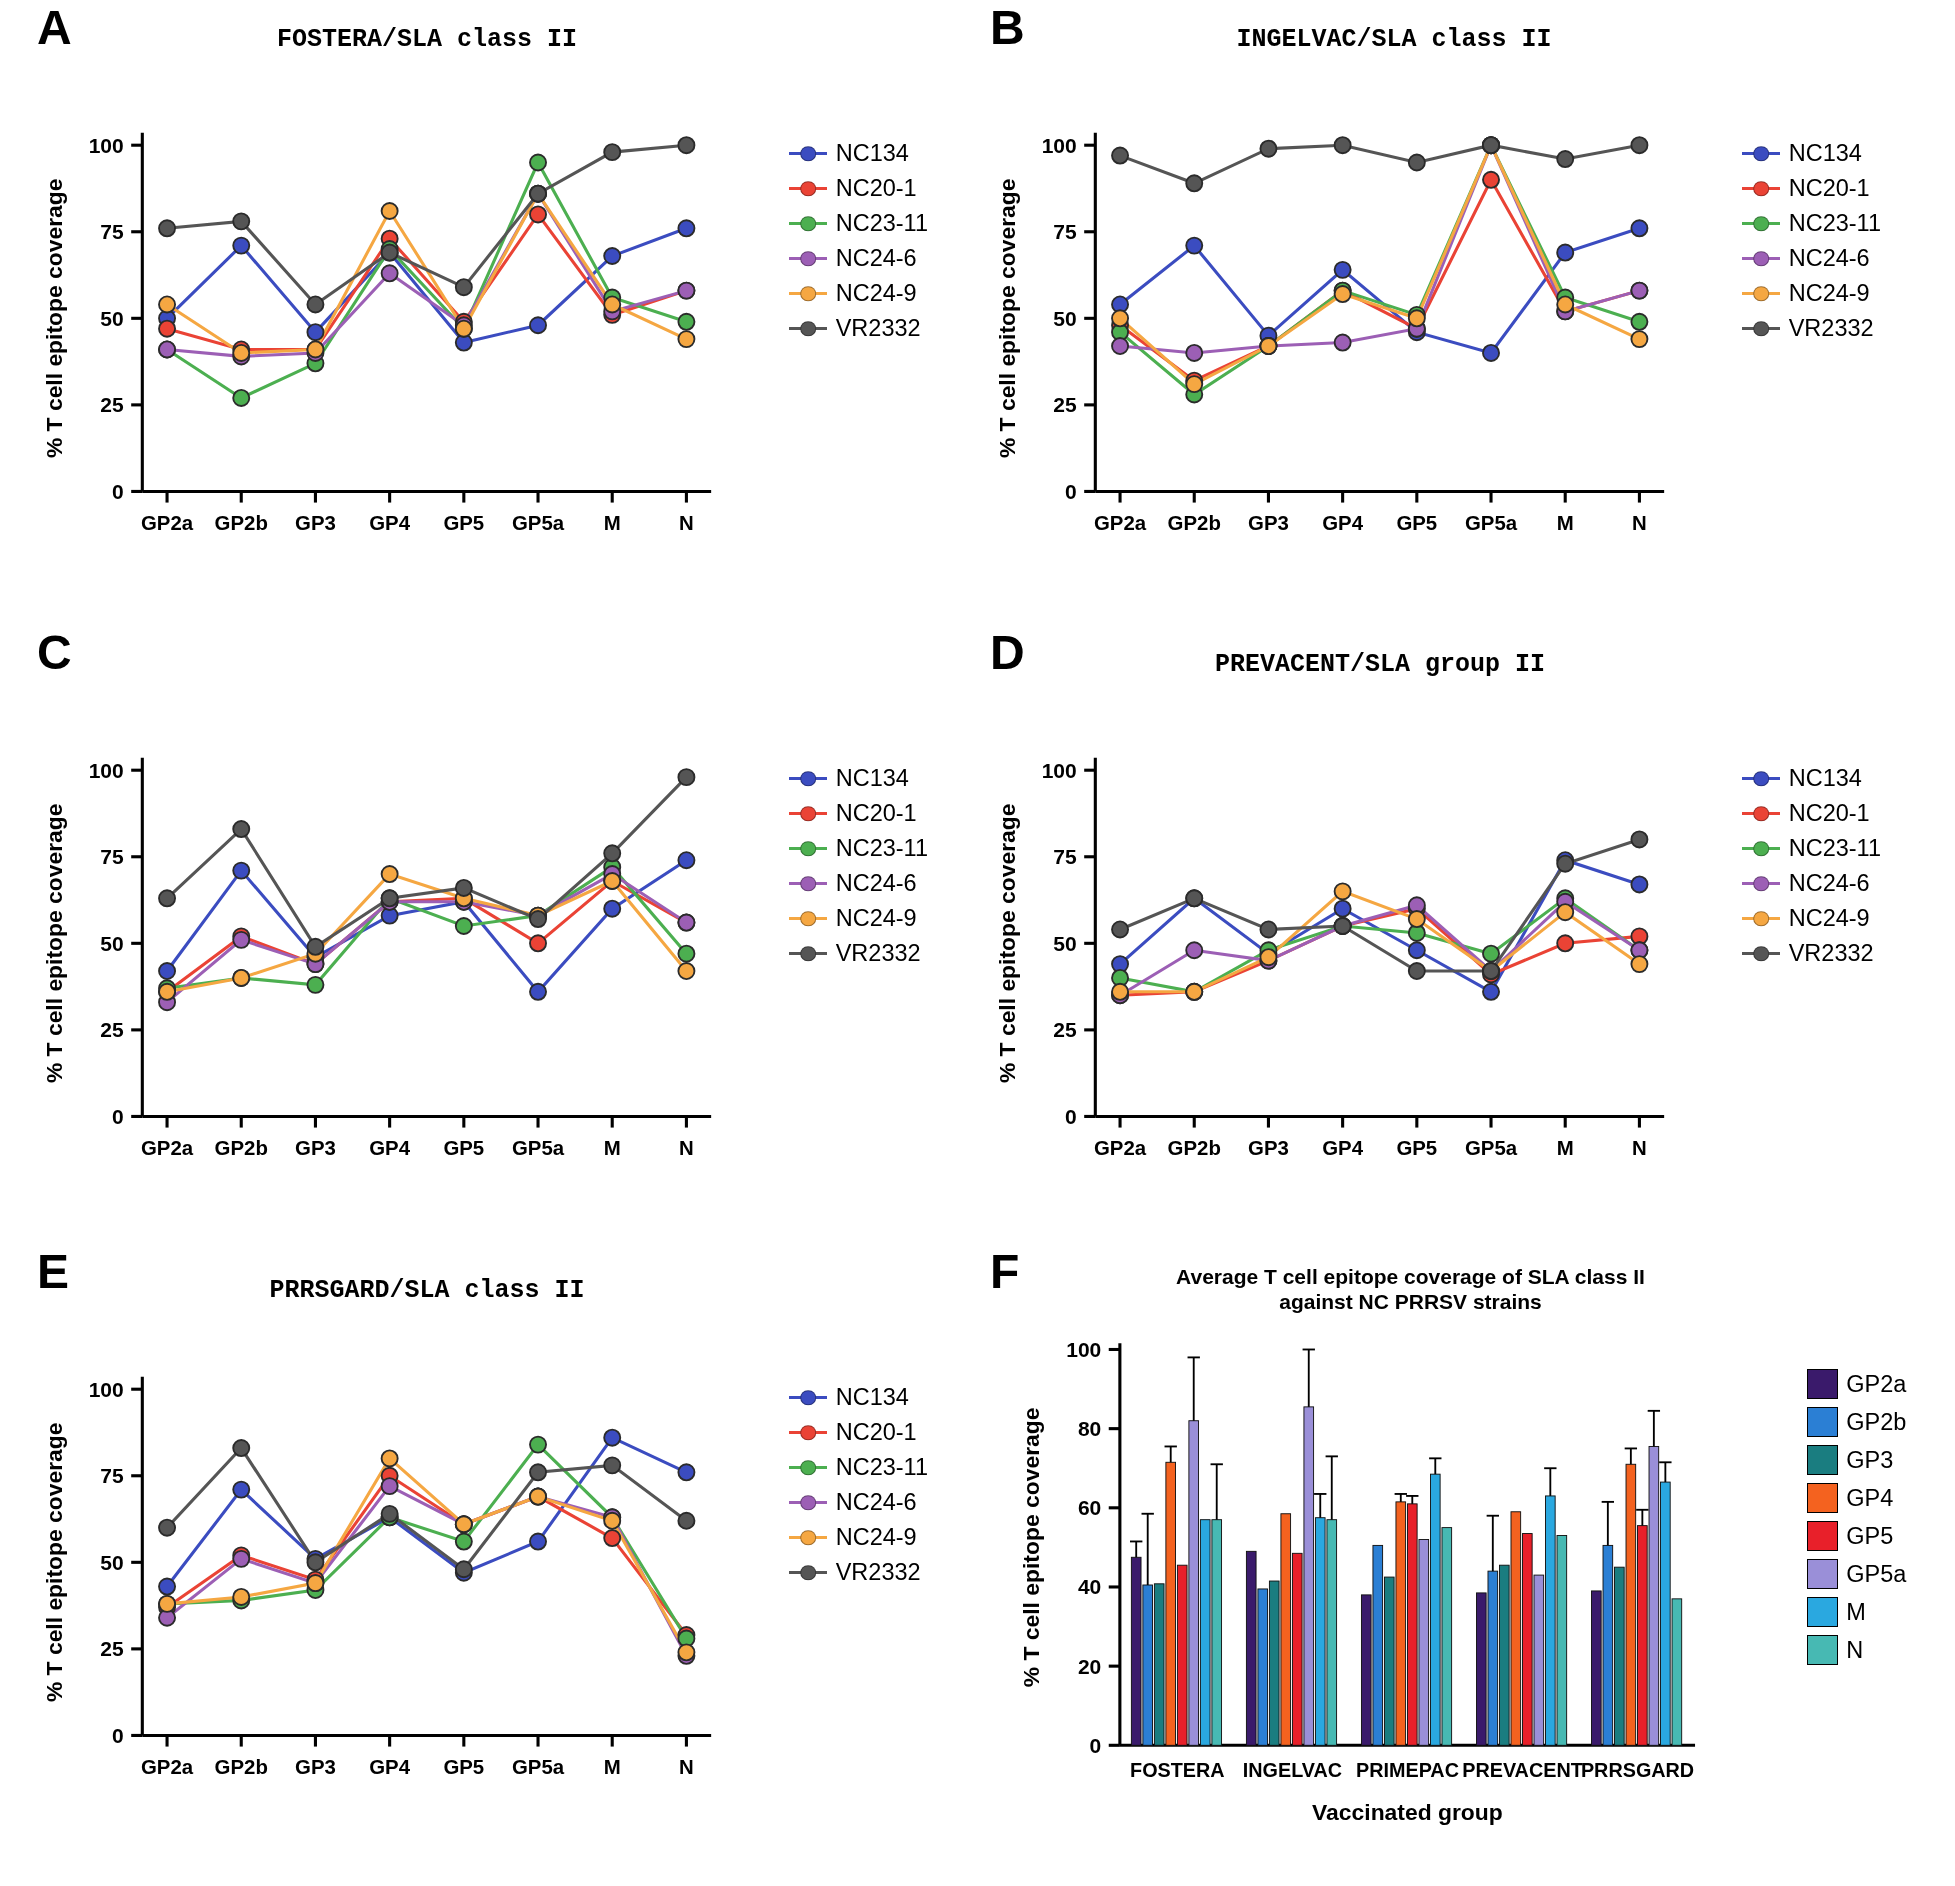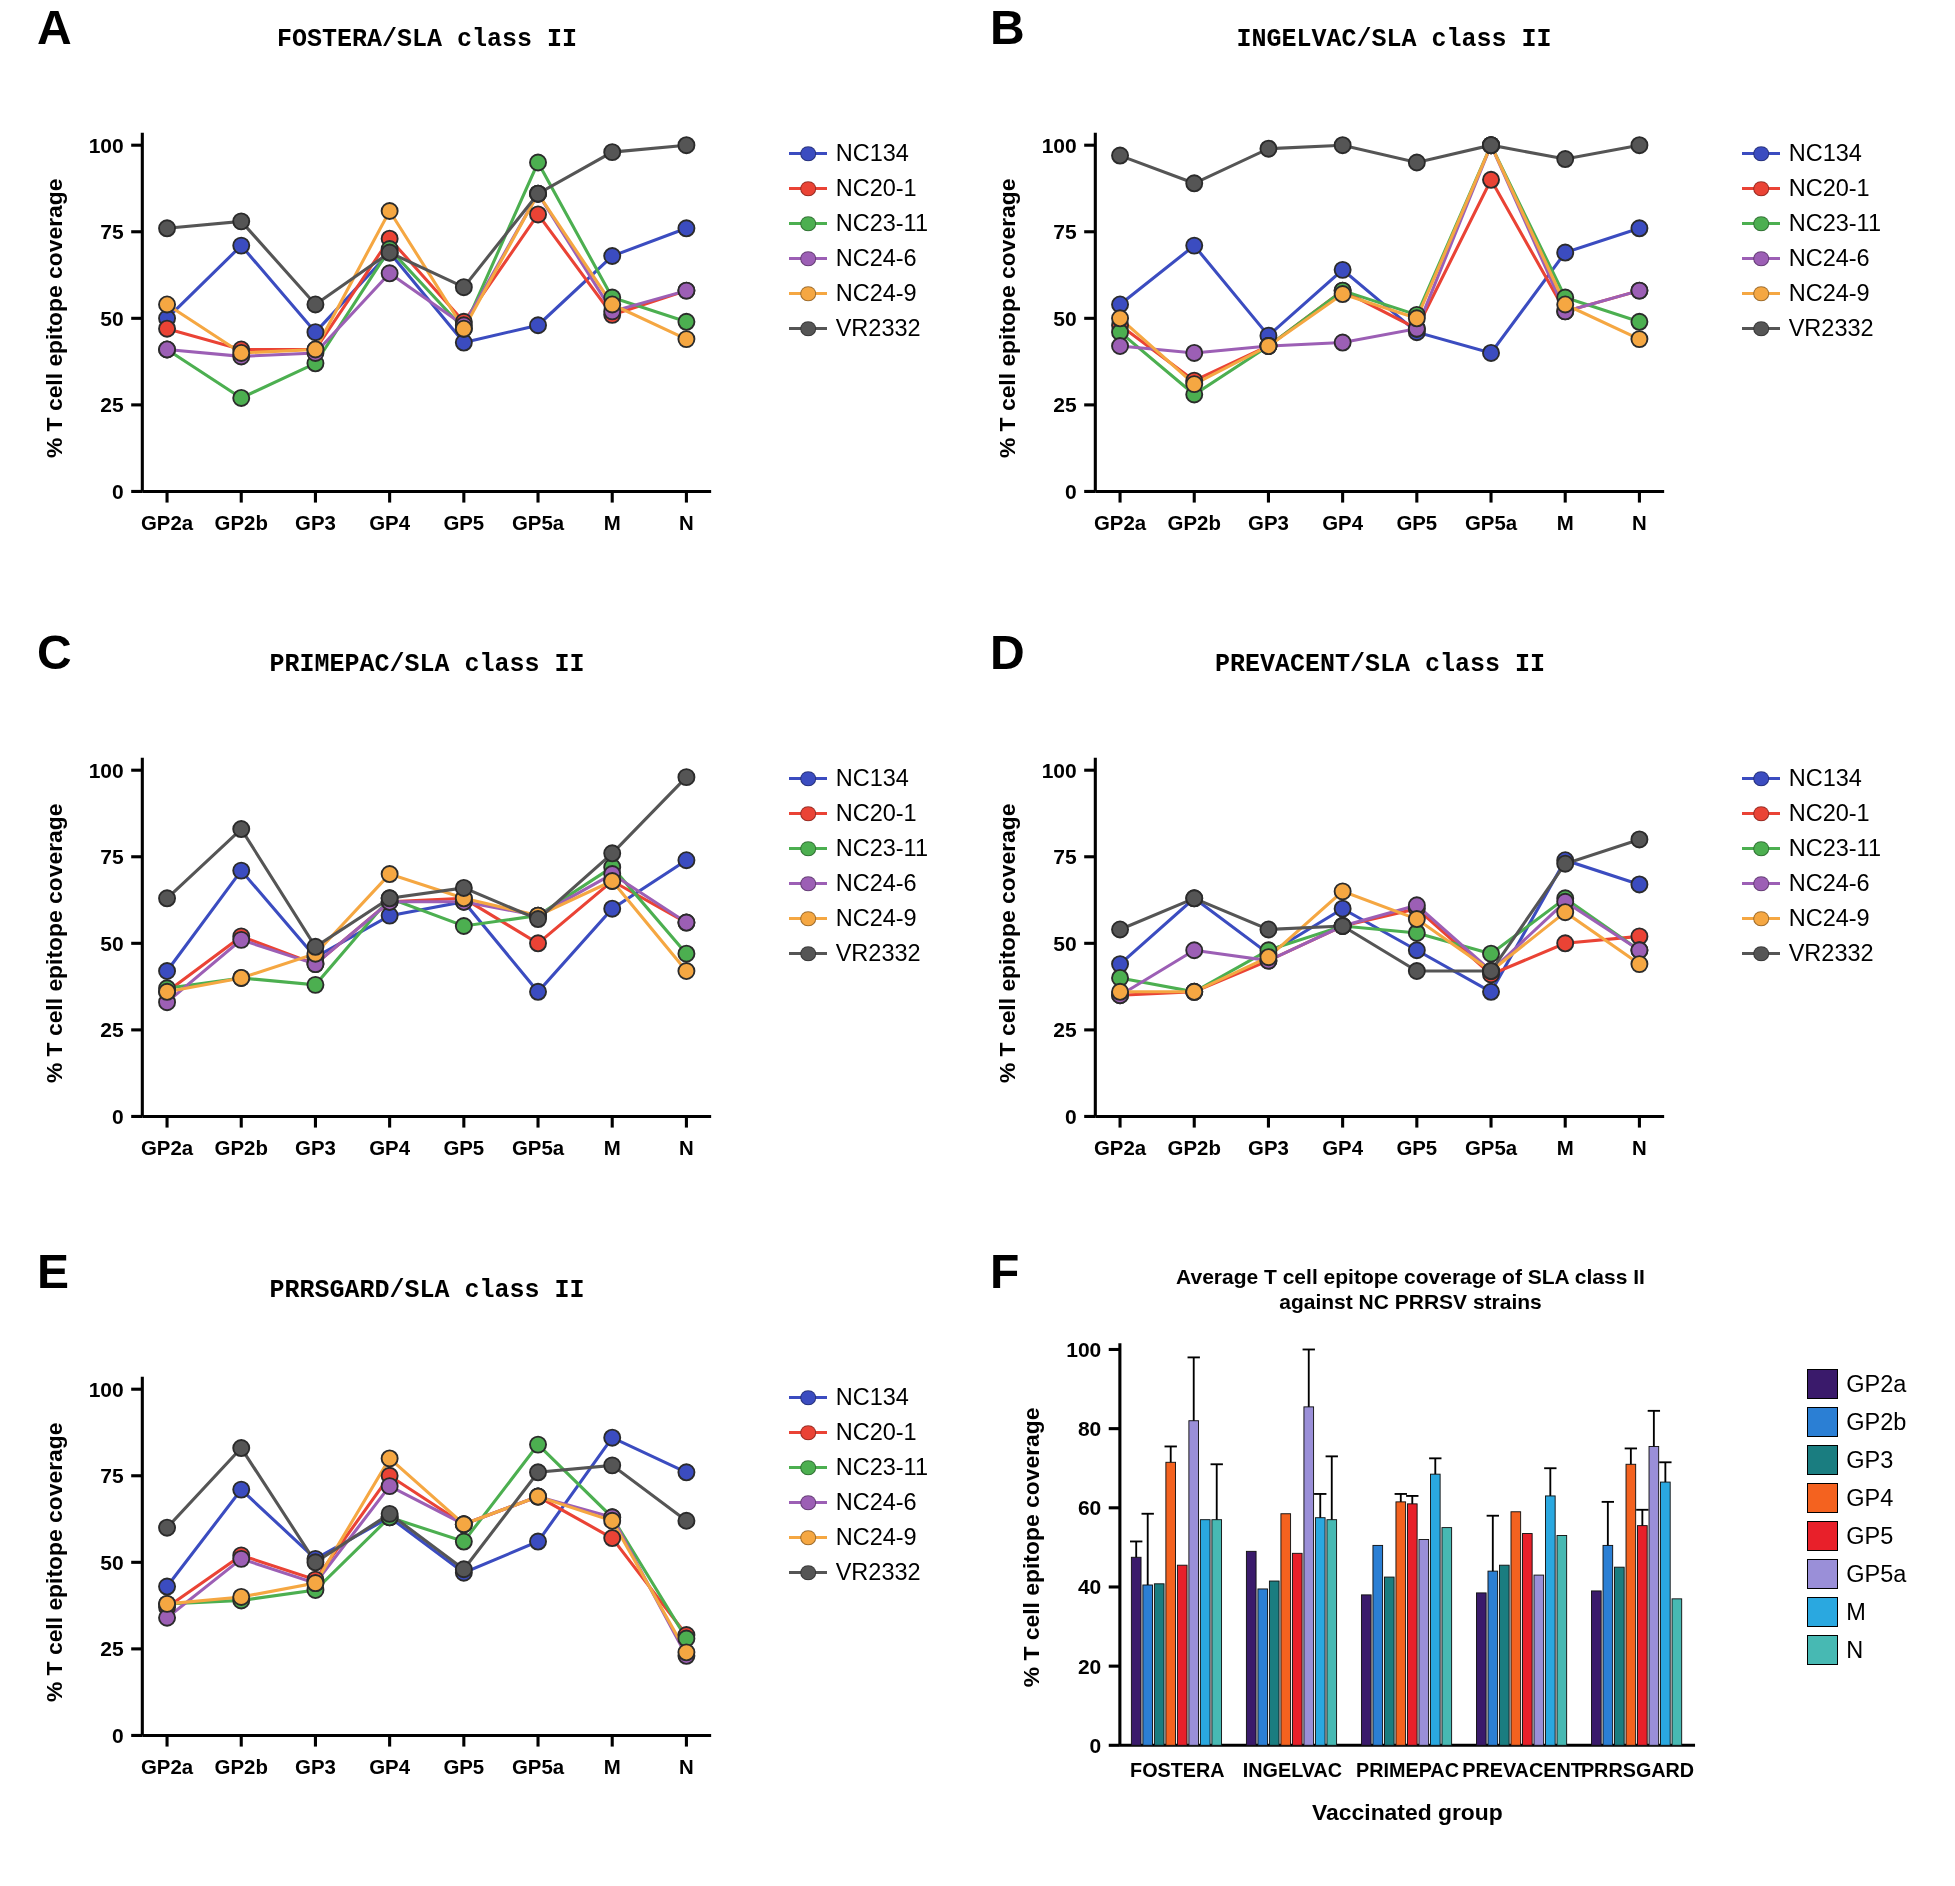--- a/index.html
+++ b/index.html
@@ -272,21 +272,20 @@
           <div class="legend-item">
             <div class="legend-line" style="background: rgb(85, 85, 85);">
               <div class="legend-dot" style="background: rgb(85, 85, 85);"></div>
             </div>
             <div class="legend-text">VR2332</div>
           </div>
         </div>
       </div>
       <div class="panel" style="left: 37px; top: 625px; width: 941px; height: 594px;">
         <div class="panel-letter" style="position: absolute; left: 0px; top: 0px;">C</div>
-        <div class="panel-title" style="position: absolute; left: 93px; top: 25px; width: 594px;">PRIMEPAC/SLA class II</div>
         <svg width="730" height="507" style="position: absolute; left: 0px; top: 37px;" viewBox="0 0 1180 820">
           <line x1="170" y1="155" x2="170" y2="735" stroke="#000" stroke-width="5"></line>
           <line x1="170" y1="735" x2="1090" y2="735" stroke="#000" stroke-width="5"></line>
           <line x1="152" y1="735" x2="170" y2="735" stroke="#000" stroke-width="5"></line>
           <text x="140" y="747" text-anchor="end" font-size="34" font-weight="bold" font-family="Liberation Sans, sans-serif">0</text>
           <line x1="152" y1="595" x2="170" y2="595" stroke="#000" stroke-width="5"></line>
           <text x="140" y="607" text-anchor="end" font-size="34" font-weight="bold" font-family="Liberation Sans, sans-serif">25</text>
           <line x1="152" y1="455" x2="170" y2="455" stroke="#000" stroke-width="5"></line>
           <text x="140" y="467" text-anchor="end" font-size="34" font-weight="bold" font-family="Liberation Sans, sans-serif">50</text>
           <line x1="152" y1="315" x2="170" y2="315" stroke="#000" stroke-width="5"></line>
@@ -400,21 +399,21 @@
           <div class="legend-item">
             <div class="legend-line" style="background: rgb(85, 85, 85);">
               <div class="legend-dot" style="background: rgb(85, 85, 85);"></div>
             </div>
             <div class="legend-text">VR2332</div>
           </div>
         </div>
       </div>
       <div class="panel" style="left: 990px; top: 625px; width: 941px; height: 594px;">
         <div class="panel-letter" style="position: absolute; left: 0px; top: 0px;">D</div>
-        <div class="panel-title" style="position: absolute; left: 93px; top: 25px; width: 594px;">PREVACENT/SLA class II</div>
+        <div class="panel-title" style="position: absolute; left: 93px; top: 25px; width: 594px;">PREVACENT/SLA group II</div>
         <svg width="730" height="507" style="position: absolute; left: 0px; top: 37px;" viewBox="0 0 1180 820">
           <line x1="170" y1="155" x2="170" y2="735" stroke="#000" stroke-width="5"></line>
           <line x1="170" y1="735" x2="1090" y2="735" stroke="#000" stroke-width="5"></line>
           <line x1="152" y1="735" x2="170" y2="735" stroke="#000" stroke-width="5"></line>
           <text x="140" y="747" text-anchor="end" font-size="34" font-weight="bold" font-family="Liberation Sans, sans-serif">0</text>
           <line x1="152" y1="595" x2="170" y2="595" stroke="#000" stroke-width="5"></line>
           <text x="140" y="607" text-anchor="end" font-size="34" font-weight="bold" font-family="Liberation Sans, sans-serif">25</text>
           <line x1="152" y1="455" x2="170" y2="455" stroke="#000" stroke-width="5"></line>
           <text x="140" y="467" text-anchor="end" font-size="34" font-weight="bold" font-family="Liberation Sans, sans-serif">50</text>
           <line x1="152" y1="315" x2="170" y2="315" stroke="#000" stroke-width="5"></line>

